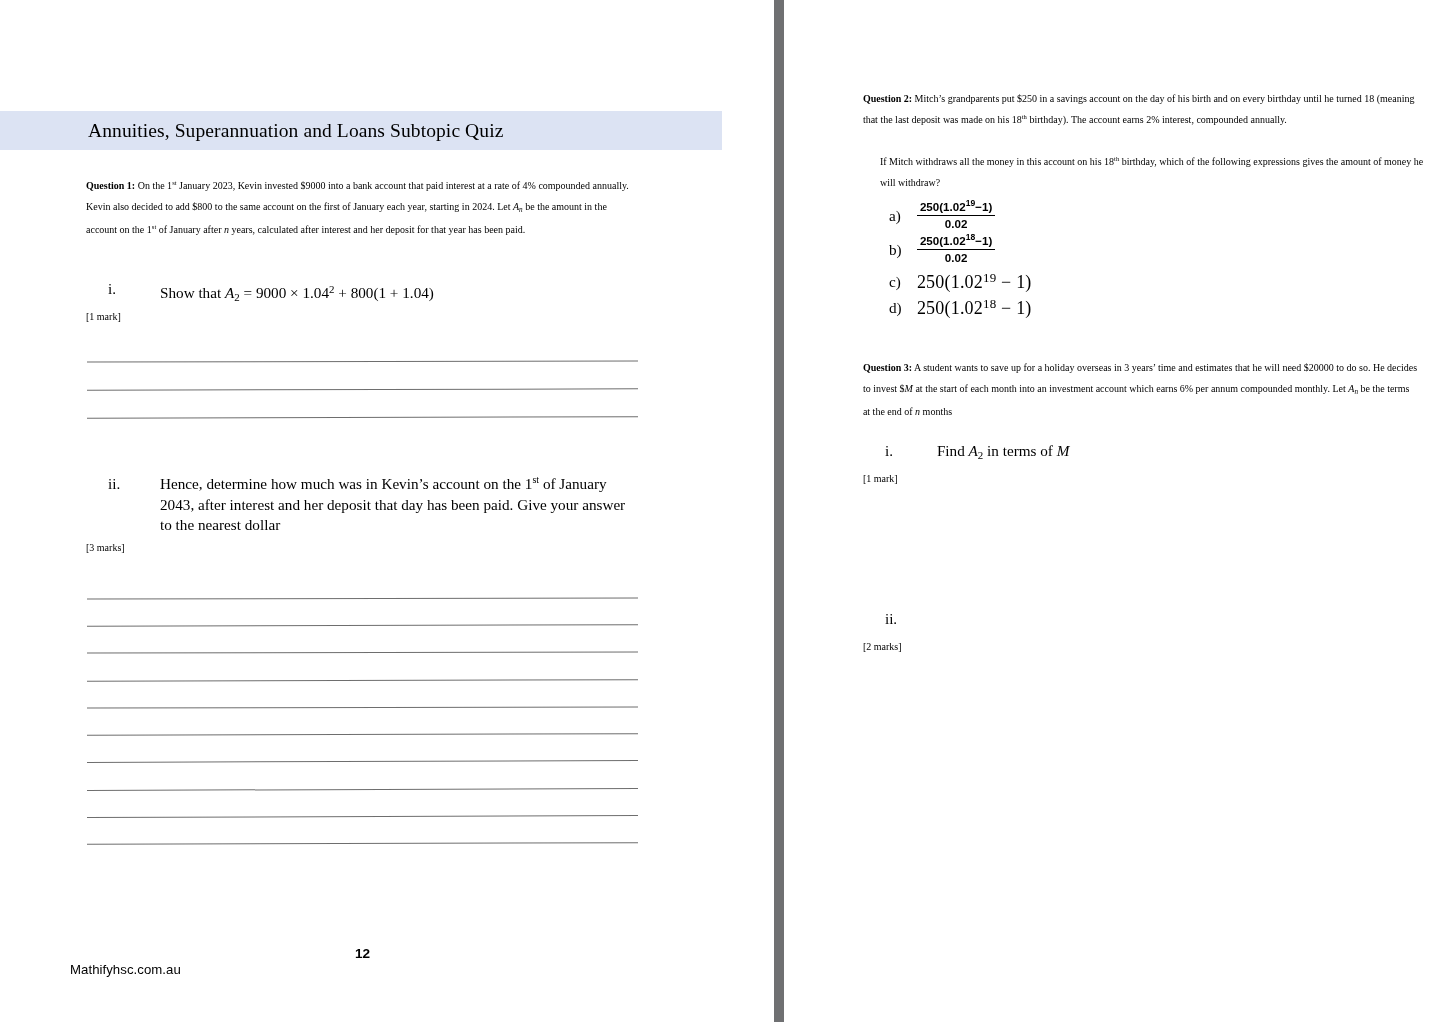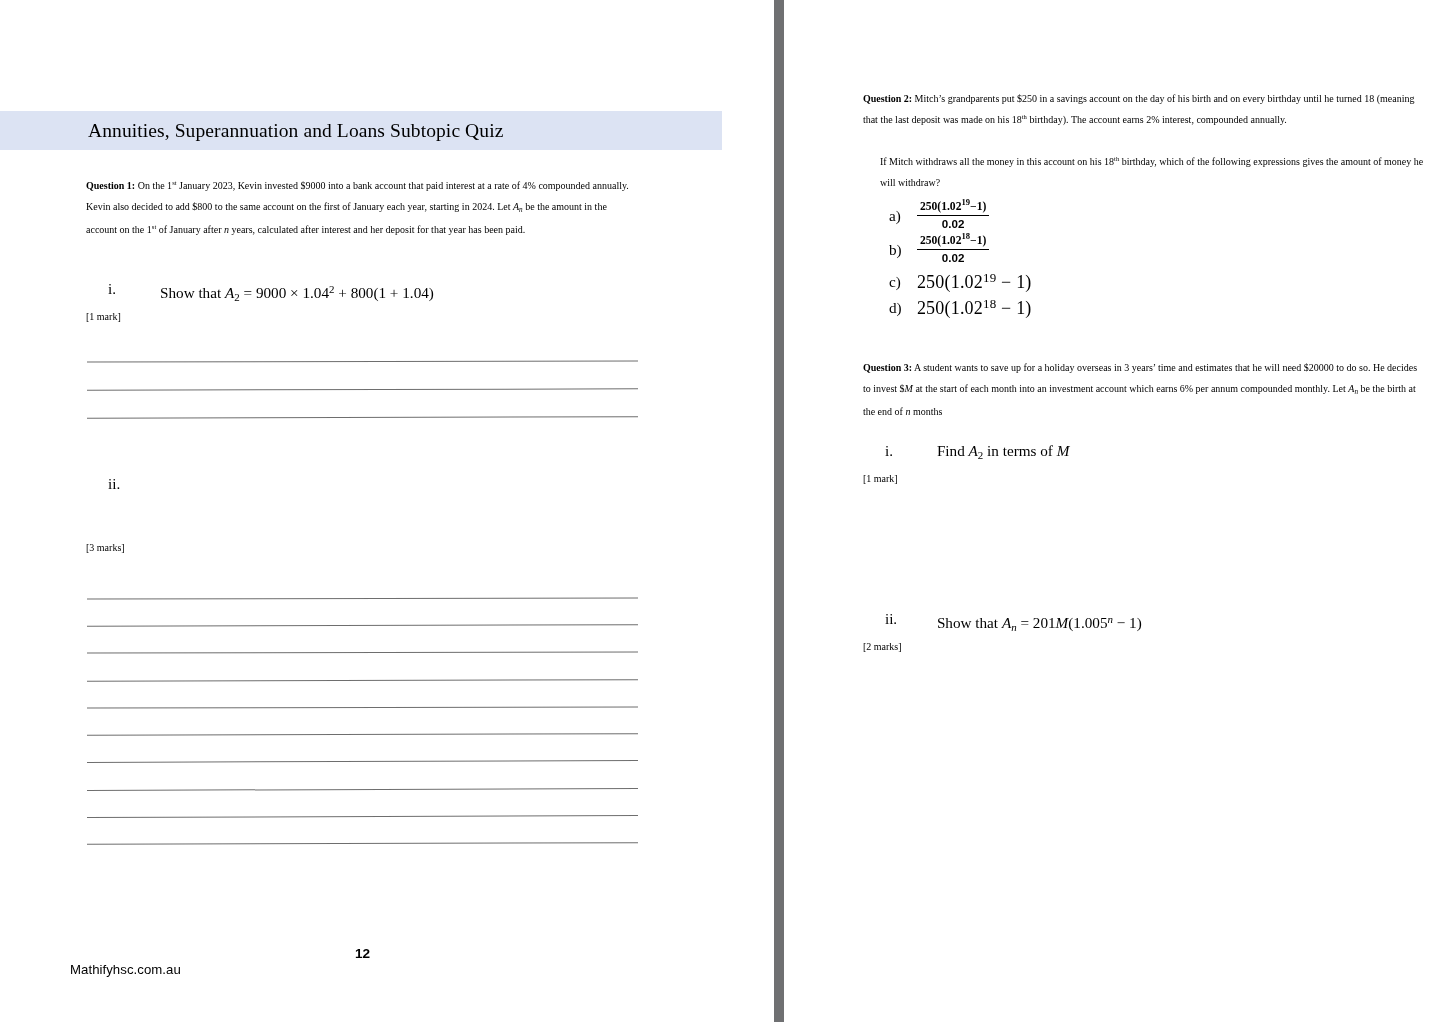--- a/index.html
+++ b/index.html
@@ -132,21 +132,20 @@
     font-size: 11.6px;
     line-height: 1.22;
     font-family: "Liberation Sans", sans-serif;
     font-weight: bold;
   }
   .frac .num {
     display: block;
     padding: 0 3px 1px 3px;
     border-bottom: 1.1px solid #000;
     white-space: nowrap;
-    font-family: Liberation Serif, serif;
   }
   .frac .den {
     display: block;
     padding-top: 1px;
     white-space: nowrap;
   }
   .frac sup { font-size: .74em; vertical-align: super; }
 
   
   .ansline {
@@ -196,20 +195,23 @@
       <span class="body"><span>Show that </span><span class="mathtext mi">A</span><span class="msubn">2</span><span class="mathtext"> = 9000 × 1.04</span><span class="msup">2</span><span class="mathtext"> + 800(1 + 1.04)</span></span>
     </div>
     <div class="marks" style="left:86px; top:308px;">[1 mark]</div>
 
     <div class="ansline dk" style="left:87px; top:361px; width:551px; transform:rotate(-0.12deg);"></div>
     <div class="ansline dk" style="left:87px; top:389px; width:551px; transform:rotate(-0.14deg);"></div>
     <div class="ansline dk" style="left:87px; top:417px; width:551px; transform:rotate(-0.16deg);"></div>
 
     <div class="subpart" style="left:108px; top:474px; width:520px;">
       <span class="num">ii.</span>
+      <span class="body"><span>Hence, determine how much was in Kevin’s account on the 1</span><sup>st</sup><span> of January 2043,</span>
+        <span>after interest and her deposit that day has been paid. Give your answer to the</span>
+        <span>nearest dollar</span></span>
     </div>
     <div class="marks" style="left:86px; top:539px;">[3 marks]</div>
 
     <div class="ansline dk" style="left:87px; top:598px; width:551px; transform:rotate(-0.12deg);"></div>
     <div class="ansline dk" style="left:87px; top:625px; width:551px; transform:rotate(-0.15deg);"></div>
     <div class="ansline dk" style="left:87px; top:652px; width:551px; transform:rotate(-0.11deg);"></div>
     <div class="ansline dk" style="left:87px; top:680px; width:551px; transform:rotate(-0.16deg);"></div>
     <div class="ansline dk" style="left:87px; top:707px; width:551px; transform:rotate(-0.12deg);"></div>
     <div class="ansline dk" style="left:87px; top:734px; width:551px; transform:rotate(-0.17deg);"></div>
     <div class="ansline dk" style="left:87px; top:761px; width:551px; transform:rotate(-0.19deg);"></div>
@@ -262,31 +264,30 @@
 
     <div class="mc-item" style="left:105px; top:296px;">
       <span class="mc-label">d)</span>
       <span class="mc-expr-plain mathtext"><span>250(1.02</span><span class="msup">18</span><span> − 1)</span></span>
     </div>
 
     <div class="para" style="left:79px; top:358px; width:555px;">
       <b>Question 3:</b>
       <span>A student wants to save up for a holiday overseas in 3 years’ time and estimates</span>
       <span>that he will need $20000 to do so. He decides to invest $</span><span class="mi">M</span><span> at the start of each month into an</span>
-      <span>investment account which earns 6% per annum compounded monthly. Let </span><span class="mathtext mi">A</span><span class="msub">n</span><span> be the birth</span>
+      <span>investment account which earns 6% per annum compounded monthly. Let </span><span class="mathtext mi">A</span><span class="msub">n</span><span> be the terms</span>
       <span>at the end of </span><span class="mi">n</span><span> months</span>
     </div>
 
     <div class="subpart" style="left:101px; top:441px; width:520px;">
       <span class="num">i.</span>
       <span class="body"><span>Find </span><span class="mathtext mi">A</span><span class="msubn">2</span><span> in terms of </span><span class="mi">M</span></span>
     </div>
     <div class="marks" style="left:79px; top:470px;">[1 mark]</div>
 
     <div class="subpart" style="left:101px; top:609px; width:520px;">
       <span class="num">ii.</span>
-      <span class="body"><span>Show that </span><span class="mathtext mi">A</span><span class="msub">n</span><span class="mathtext"> = 201</span><span class="mathtext mi">M</span><span class="mathtext">(1.005</span><span class="msupi">n</span><span class="mathtext"> − 1)</span></span>
     </div>
     <div class="marks" style="left:79px; top:638px;">[2 marks]</div>
 
   </div>
 
 </div>
 
 </body></html>

